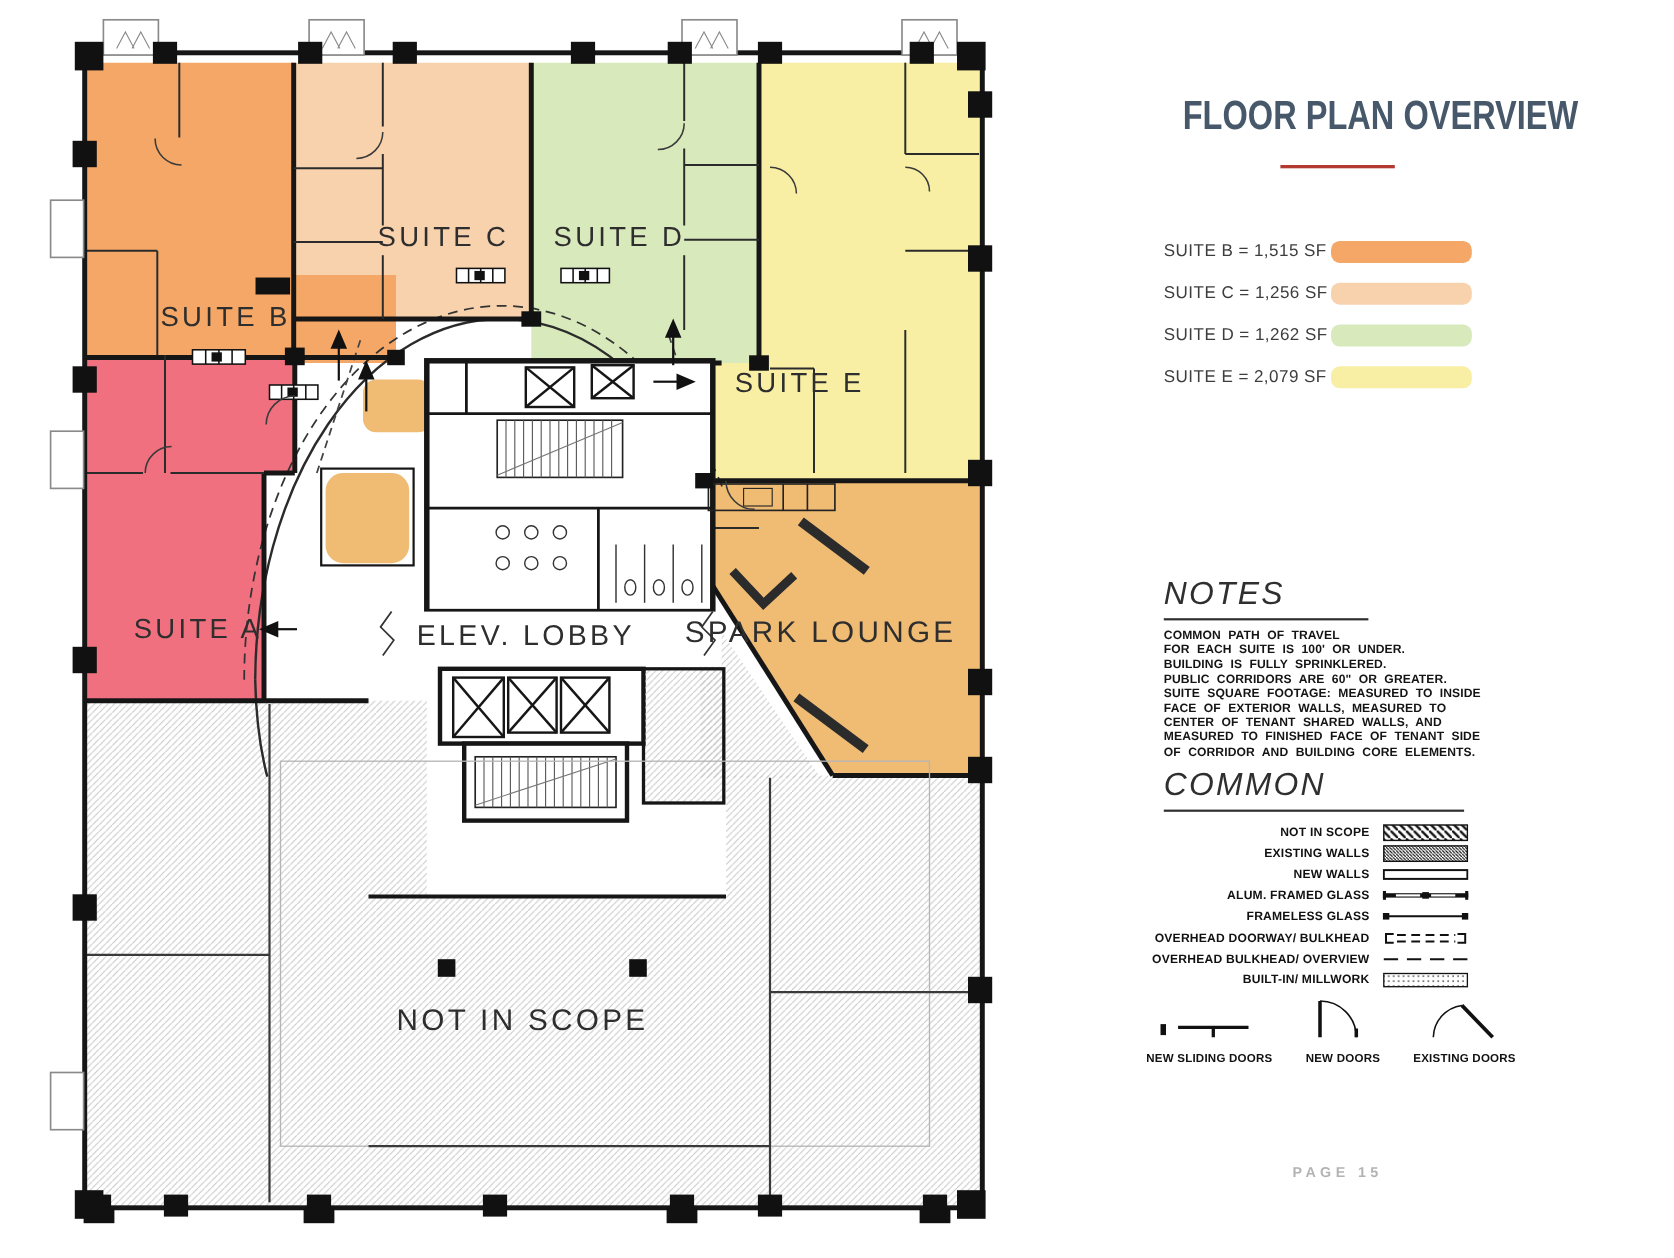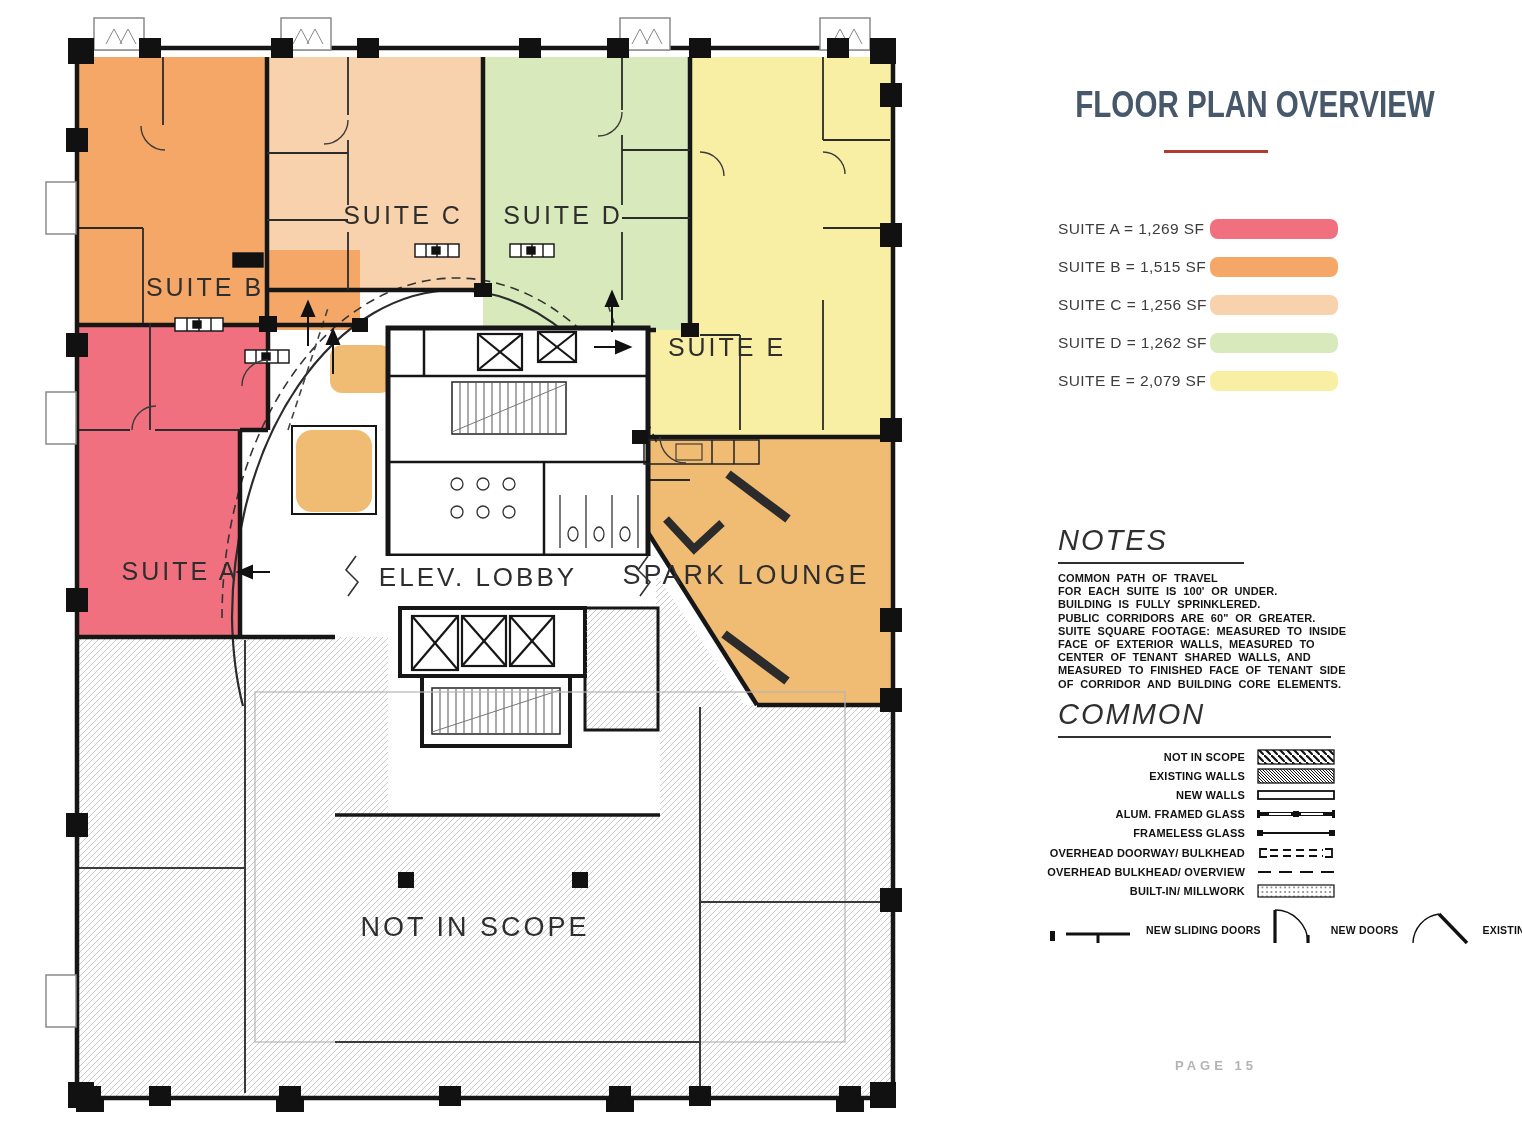--- a/index.html
+++ b/index.html
@@ -21,21 +21,21 @@
   .notes{position:absolute;top:524px;left:0;width:352px;}
   .notes-body{margin:8px 0 0 18px;width:308px;font-size:11px;font-weight:700;color:#141414;
     line-height:13.2px;letter-spacing:.1px;word-spacing:3.5px;}
   .legend{position:absolute;top:698px;left:0;width:352px;}
   .legend-items{margin-top:9px;}
   .legend-row{display:flex;align-items:center;justify-content:flex-end;height:19.2px;padding-right:57px;}
   .legend-label{font-size:11px;font-weight:700;color:#111;letter-spacing:.2px;white-space:nowrap;}
   .legend-sym{width:78px;height:18px;margin-left:12px;flex:0 0 auto;}
   .door-row{position:absolute;top:905px;left:0;width:352px;display:flex;justify-content:space-between;
     padding:0 14px 0 2px;box-sizing:border-box;}
-  .door-item{display:flex;flex-direction:row;align-items:center;}
+  .door-item{display:flex;flex-direction:column;align-items:center;}
   .door-label{font-size:10.5px;font-weight:700;color:#111;letter-spacing:.2px;white-space:nowrap;margin-top:2px;}
   .page-num{position:absolute;top:1058px;left:0;width:352px;text-align:center;
     font-size:13px;font-weight:700;color:#b3b3b3;letter-spacing:4px;}
   svg text{font-family:"Liberation Sans",sans-serif;}
   .plan-label{fill:#2e2e2e;letter-spacing:3px;}
 </style>
 </head>
 <body>
 
 <div class="plan-wrap">
@@ -369,24 +369,20 @@
   </g>
 </svg>
 </div>
 
 <div class="panel">
   <h1 class="page-title">FLOOR PLAN OVERVIEW</h1>
   <div class="red-rule"></div>
 
   <div class="suite-key">
     <div class="key-row">
-      <span class="key-label">SUITE A = 1,269 SF</span>
-      <span class="key-swatch" style="background-color: rgb(240, 112, 127);"></span>
-    </div>
-    <div class="key-row">
       <span class="key-label">SUITE B = 1,515 SF</span>
       <span class="key-swatch" style="background-color: rgb(244, 167, 102);"></span>
     </div>
     <div class="key-row">
       <span class="key-label">SUITE C = 1,256 SF</span>
       <span class="key-swatch" style="background-color: rgb(248, 210, 172);"></span>
     </div>
     <div class="key-row">
       <span class="key-label">SUITE D = 1,262 SF</span>
       <span class="key-swatch" style="background-color: rgb(216, 233, 188);"></span>

